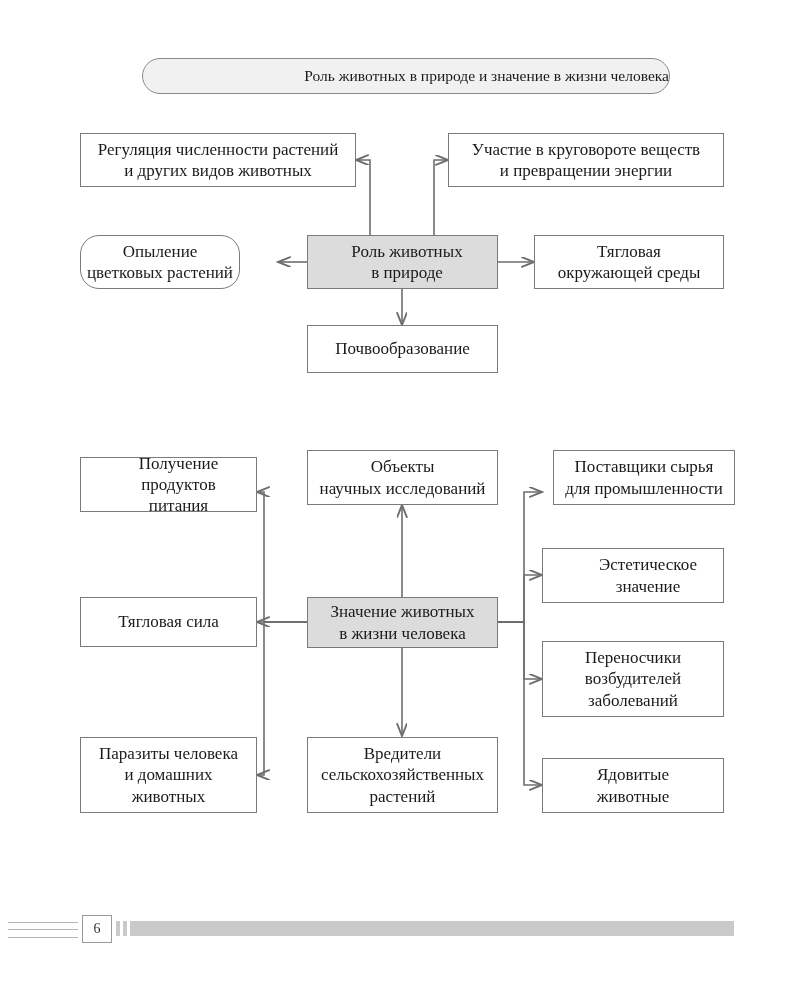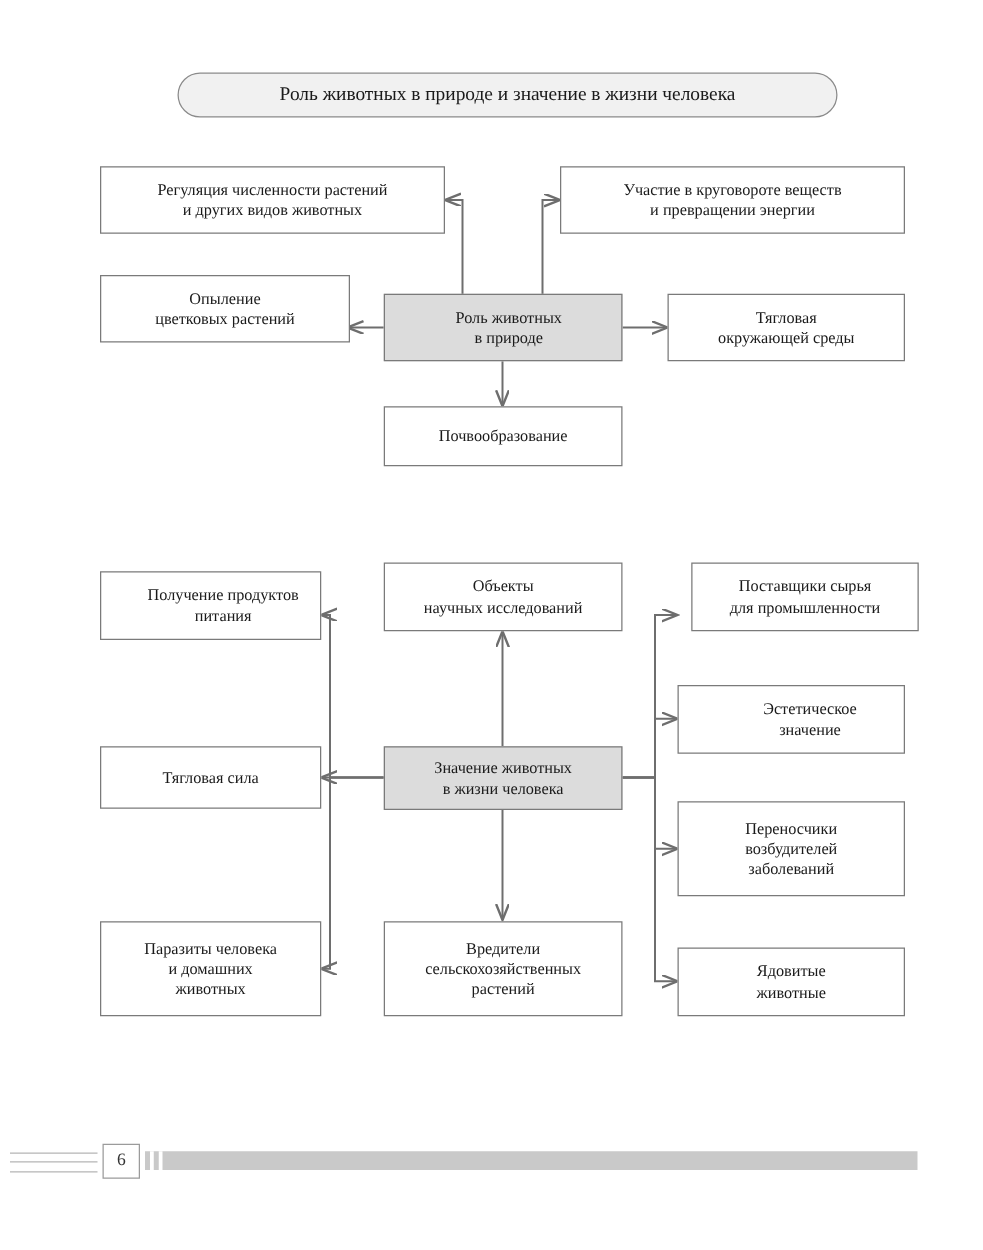--- a/index.html
+++ b/index.html
@@ -24,36 +24,36 @@
   
   .box {
     position: absolute;
     box-sizing: border-box;
     border: 1px solid #7a7a7a;
     background: #ffffff;
     display: flex;
     align-items: center;
     justify-content: center;
     text-align: center;
-    font-size: 13px;
+    font-size: 17px;
     line-height: 1.25;
     padding: 4px 6px;
   }
   .box.center {
     background: #dcdcdc;
   }
   .title-pill {
     position: absolute;
     box-sizing: border-box;
     border: 1px solid #8a8a8a;
     border-radius: 24px;
     background: #f1f1f1;
     display: flex;
     align-items: center;
-    justify-content: center;
+    justify-content: flex-end;
     text-align: center;
     font-size: 15.5px;
   }
   
   svg.connectors {
     position: absolute;
     left: 0; top: 0;
     width: 786px;
     height: 1000px;
     pointer-events: none;
@@ -168,21 +168,21 @@
     </span>
   </div>
 
   <div class="box" style="left:448px; top:133px; width:276px; height:54px;">
     <span>
       <span>Участие в круговороте веществ</span><br>
       <span>и превращении энергии</span>
     </span>
   </div>
 
-  <div class="box" style="left:80px; top:220px; width:200px; height:54px;">
+  <div class="box" style="left:80px; top:235px; width:160px; height:54px;border-radius:19px;">
     <span>
       <span>Опыление</span><br>
       <span>цветковых растений</span>
     </span>
   </div>
 
   <div class="box center" style="left:307px; top:235px; width:191px; height:54px;padding-left:15px;">
     <span>
       <span>Роль животных</span><br>
       <span>в природе</span>

